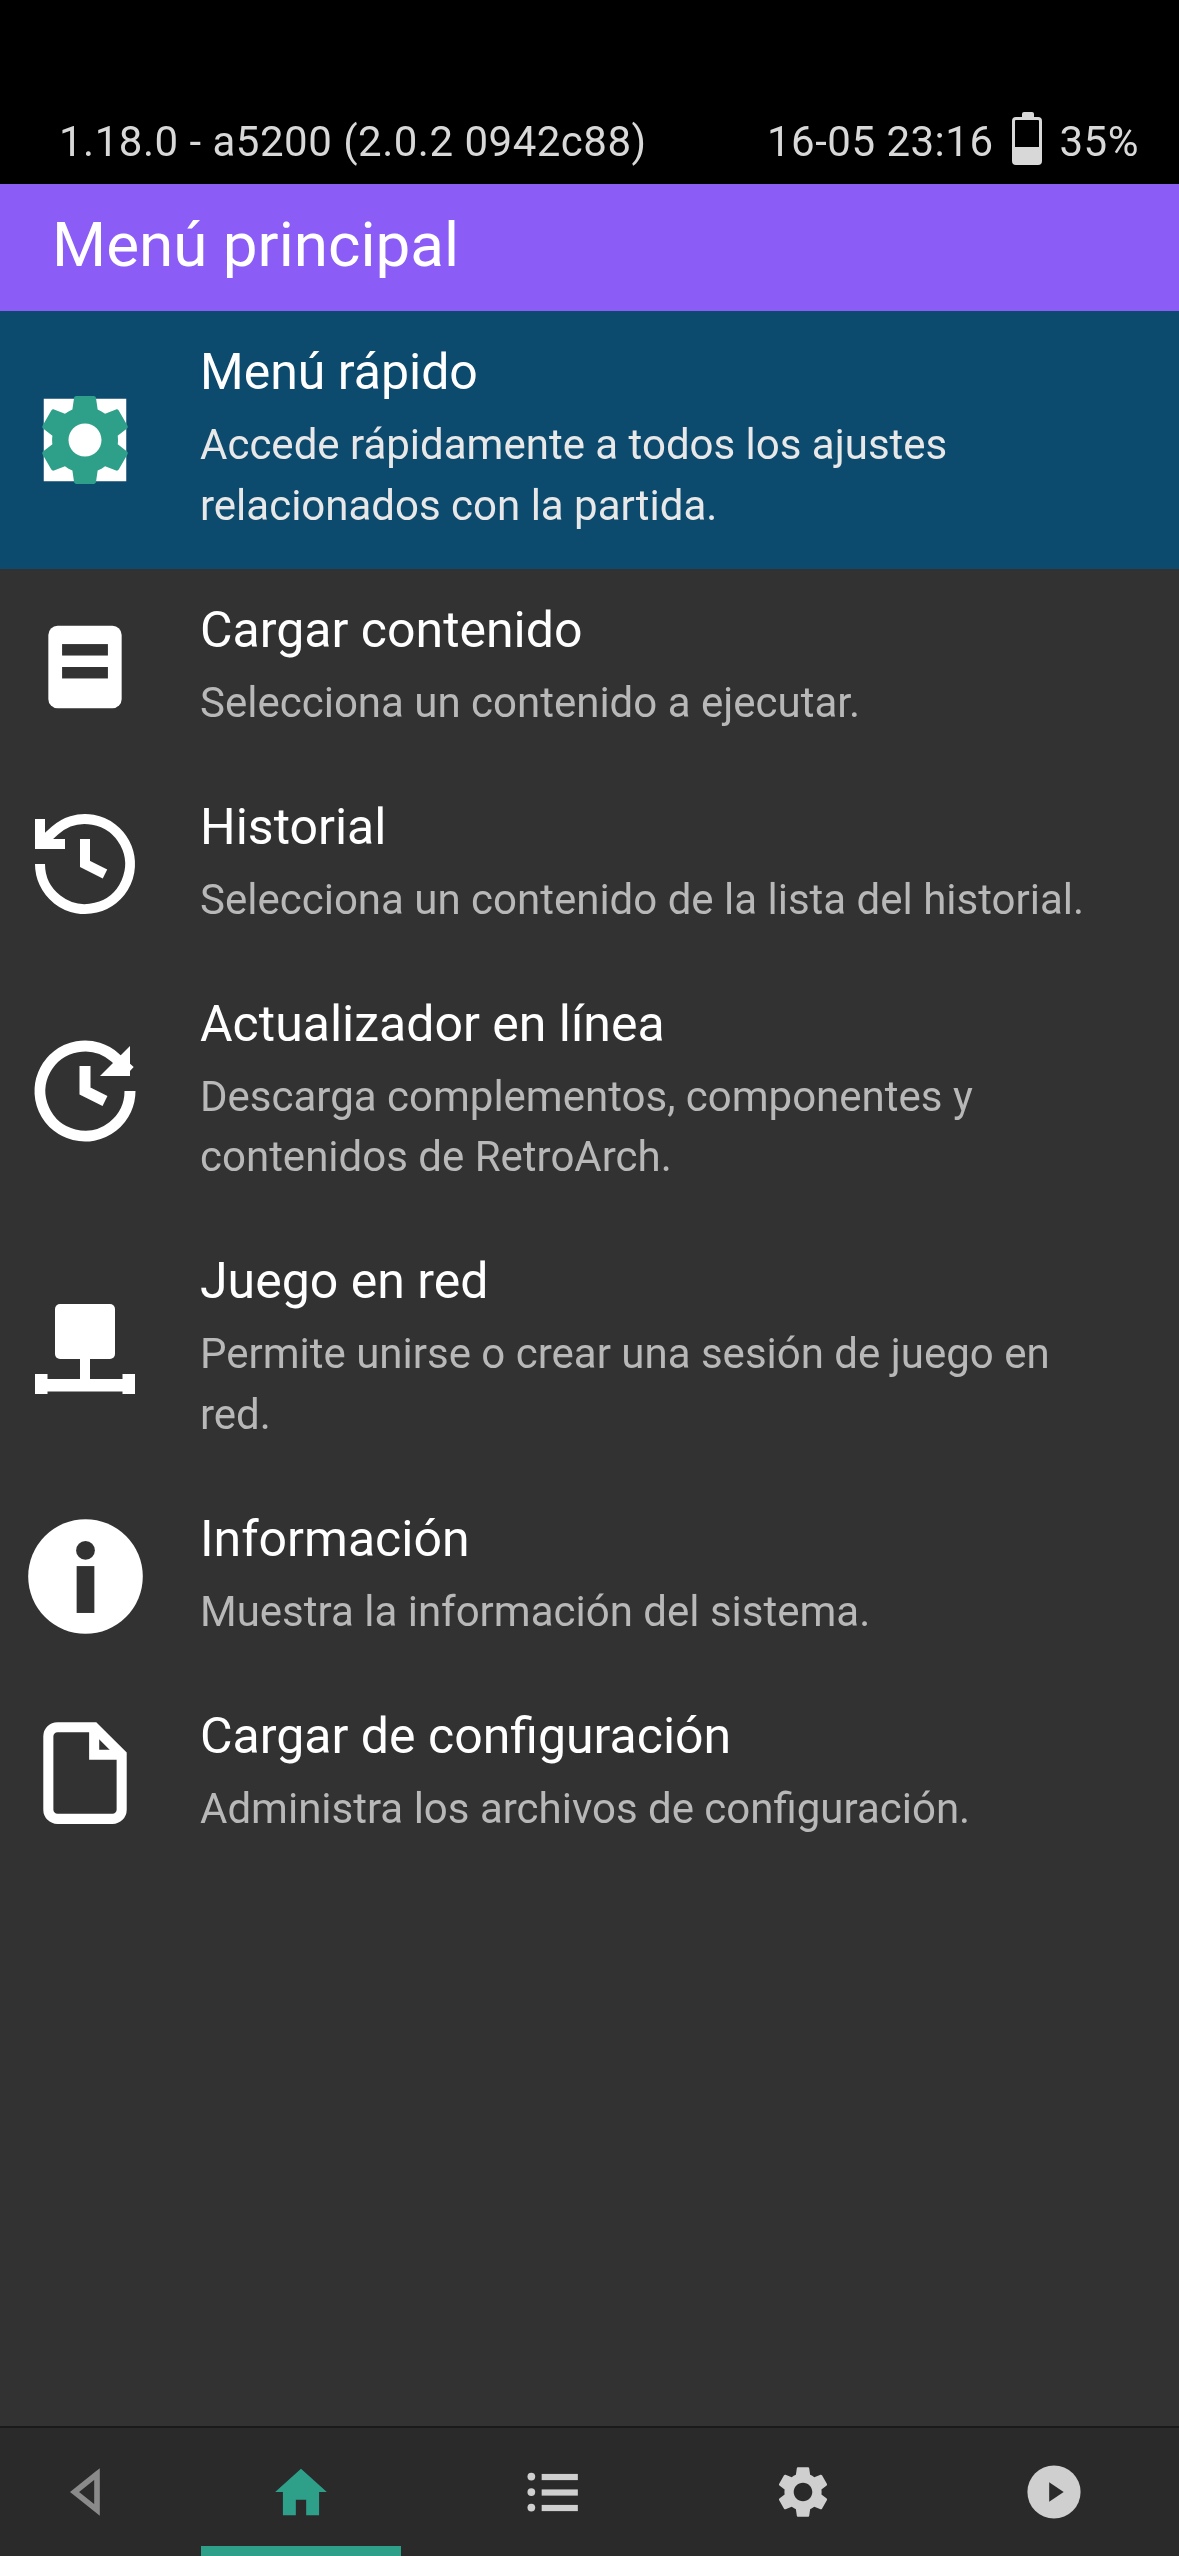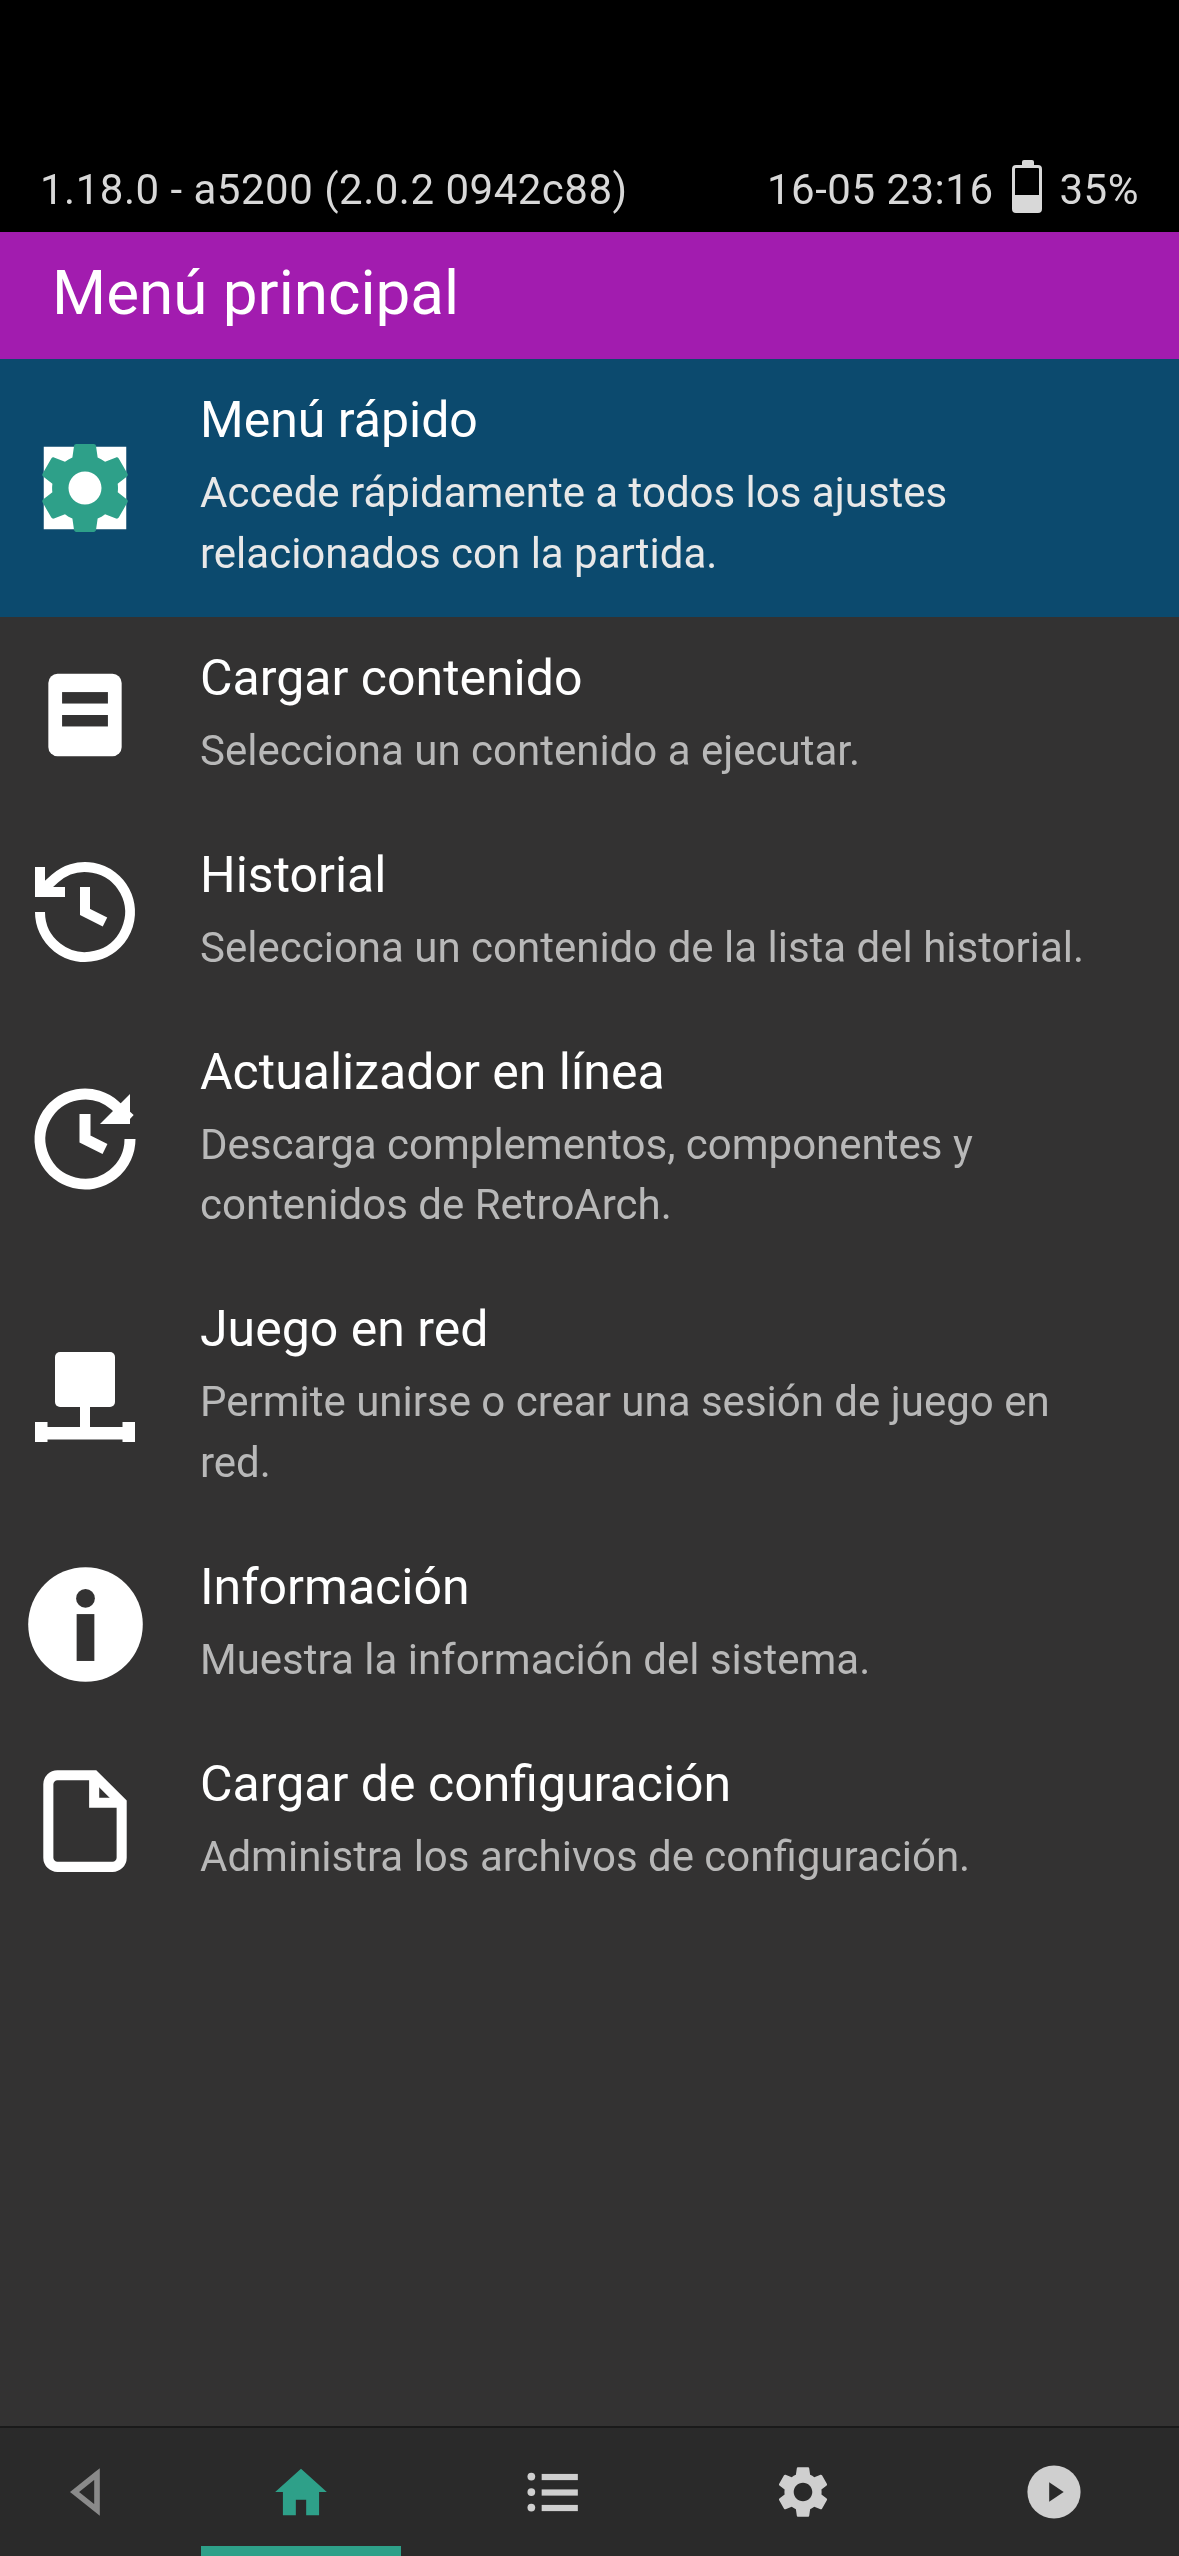--- a/index.html
+++ b/index.html
@@ -1,27 +1,27 @@
 <!DOCTYPE html>
 <html><head>
 <meta charset="utf-8">
 <style>
   * { margin: 0; padding: 0; box-sizing: border-box; }
   html, body { width: 1179px; height: 2556px; background: #000; font-family: -apple-system, BlinkMacSystemFont, "Segoe UI", Roboto, sans-serif; overflow: hidden; }
   
   .screen { width: 1179px; height: 2556px; background: #000; display: flex; flex-direction: column; }
   
-  .status-bar { height: 232px; display: flex; align-items: flex-end; justify-content: space-between; padding: 0 40px 18px 40px; color: #d8d8d8; font-size: 42px; letter-spacing: 0.5px; }
+  .status-bar { height: 184px; display: flex; align-items: flex-end; justify-content: space-between; padding: 0 40px 18px 59px; color: #d8d8d8; font-size: 42px; letter-spacing: 0.5px; }
   .status-left { }
   .status-right { display: flex; align-items: flex-start; gap: 18px; }
   .battery-icon { width: 30px; height: 48px; border: 3px solid #d8d8d8; border-radius: 4px; position: relative; display: flex; align-items: flex-end; }
   .battery-icon::before { content: ""; position: absolute; top: -8px; left: 7px; width: 12px; height: 6px; background: #d8d8d8; border-radius: 2px 2px 0 0; }
   .battery-fill { width: 100%; height: 35%; background: #d8d8d8; }
   
-  .header { background: #a21caf; padding: 24px 52px 30px 52px; }
+  .header { background: #8b5cf6; padding: 24px 52px 30px 52px; }
   .header-title { color: #fff; font-size: 62px; font-weight: 400; }
   
   .content { flex: 1; background: #333232; overflow: hidden; }
   
   .menu-item { display: flex; align-items: center; padding: 32px 20px 32px 20px; gap: 50px; }
   .menu-item.active { background: #0c4a6e; }
   .menu-item .icon-wrap { width: 130px; display: flex; justify-content: center; align-items: center; flex-shrink: 0; }
   .menu-item .text-wrap { flex: 1; padding-right: 30px; }
   .menu-item .title { color: #fff; font-size: 50px; font-weight: 400; margin-bottom: 14px; }
   .menu-item .subtitle { color: #e8e8e8; font-size: 42px; font-weight: 400; line-height: 1.45; }

